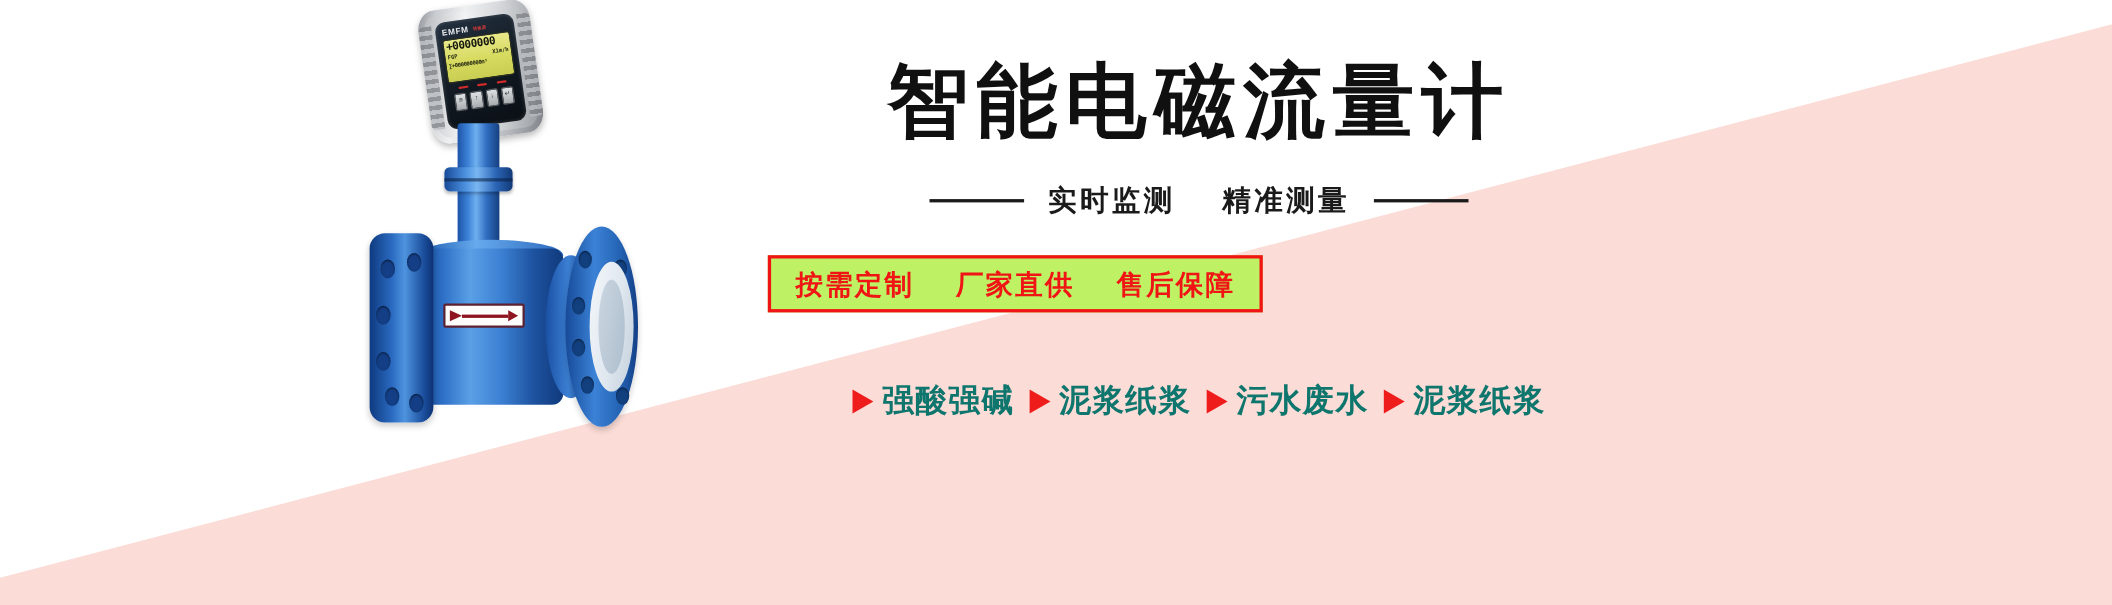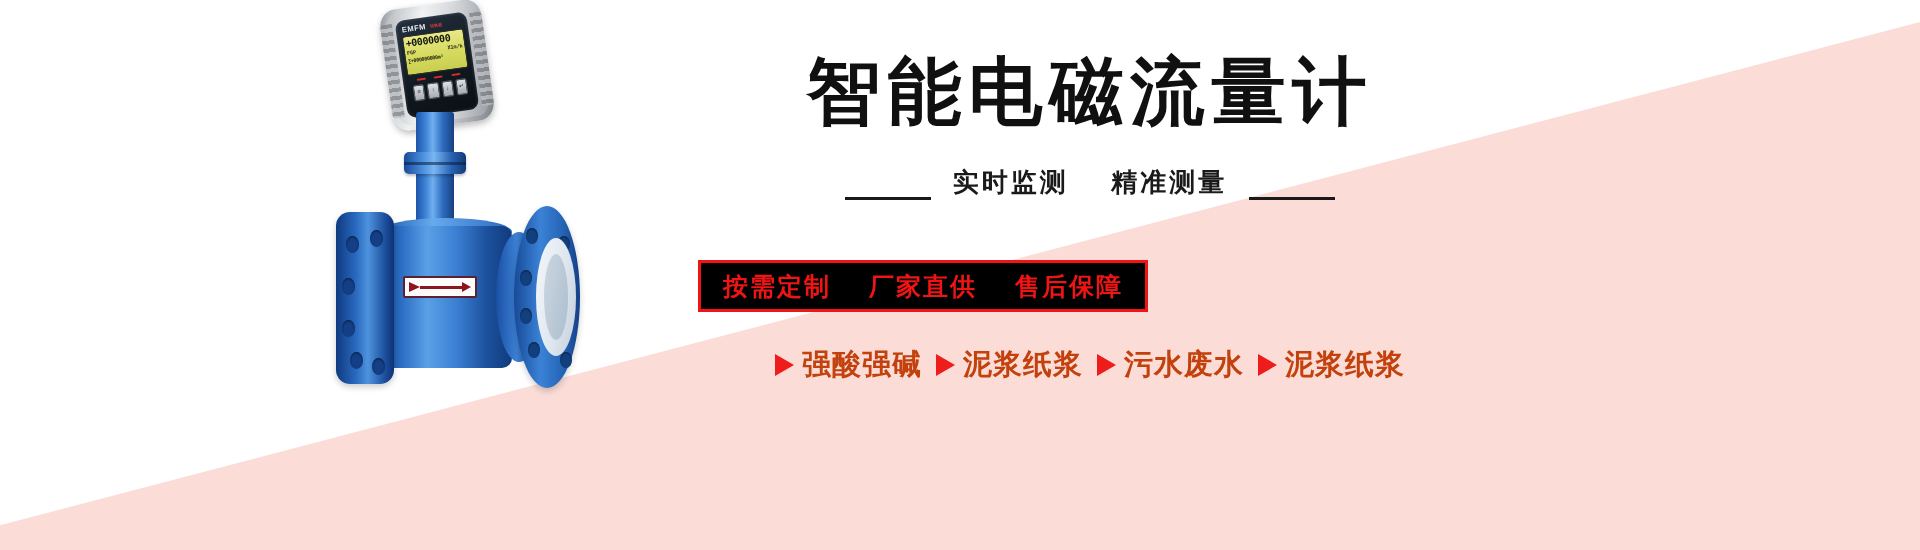--- a/index.html
+++ b/index.html
@@ -144,48 +144,48 @@
   .content{position:absolute;left:640px;top:0;width:900px;height:518px;}
 
   .title{
     position:absolute;left:0;top:50px;width:900px;text-align:center;
     font-size:74px;font-weight:bold;color:#101010;letter-spacing:7px;
     line-height:84px;white-space:nowrap;
   }
 
   .subtitle-wrap{
     position:absolute;left:0;top:165px;width:900px;
-    display:flex;align-items:flex-end;justify-content:center;gap:22px;
+    display:flex;align-items:center;justify-content:center;gap:22px;
   }
   .sub-rule{width:86px;height:3px;background:#1a1a1a;}
   .subtitle{
     font-size:26px;font-weight:bold;color:#1a1a1a;letter-spacing:3px;white-space:nowrap;
   }
   .subtitle .gap{display:inline-block;width:22px;}
 
   .redbox{
-    position:absolute;left:58px;top:260px;width:450px;height:52px;
-    border:3px solid #f01414;background:#000000;
+    position:absolute;left:58px;top:232px;width:450px;height:52px;
+    border:3px solid #f01414;background:#bef264;
     display:flex;align-items:center;justify-content:center;box-sizing:border-box;
   }
   .redbox-text{
     font-size:25px;font-weight:bold;color:#f01414;letter-spacing:2px;white-space:nowrap;
   }
   .redbox-text .gap{display:inline-block;width:20px;}
 
   .features{
     position:absolute;left:-25px;top:345px;width:950px;
     display:flex;align-items:center;justify-content:center;gap:14px;white-space:nowrap;
   }
   .feat{display:flex;align-items:center;gap:8px;}
   .feat .arrow{
     width:0;height:0;border-top:11px solid transparent;border-bottom:11px solid transparent;
     border-left:19px solid #ef1c1c;
   }
-  .feat .ftxt{font-size:29px;font-weight:bold;color:#c2410c;letter-spacing:1px;}
+  .feat .ftxt{font-size:29px;font-weight:bold;color:#0f766e;letter-spacing:1px;}
 </style>
 </head>
 <body>
 
 <div class="banner">
 
   <div class="bg-pink"></div>
 
   <div class="meter">
 

